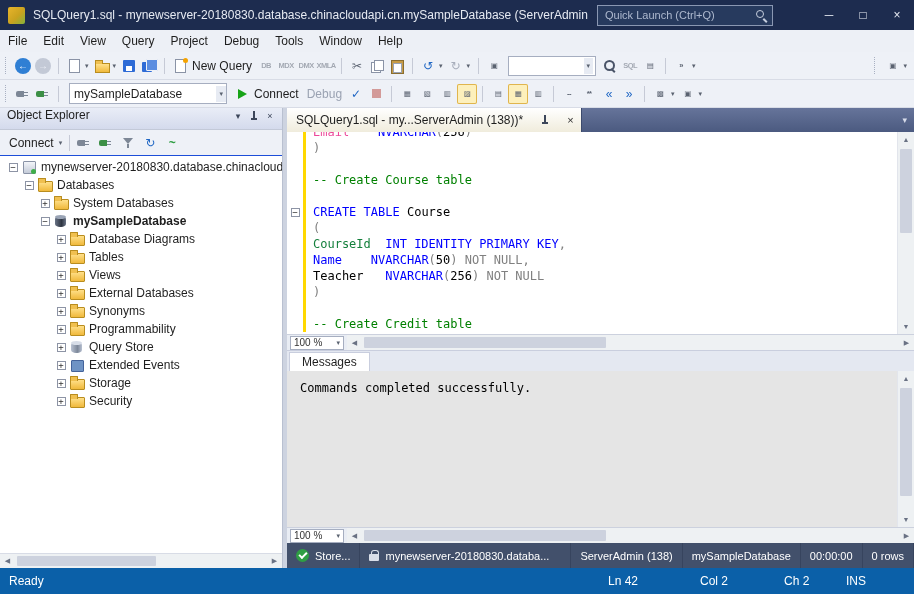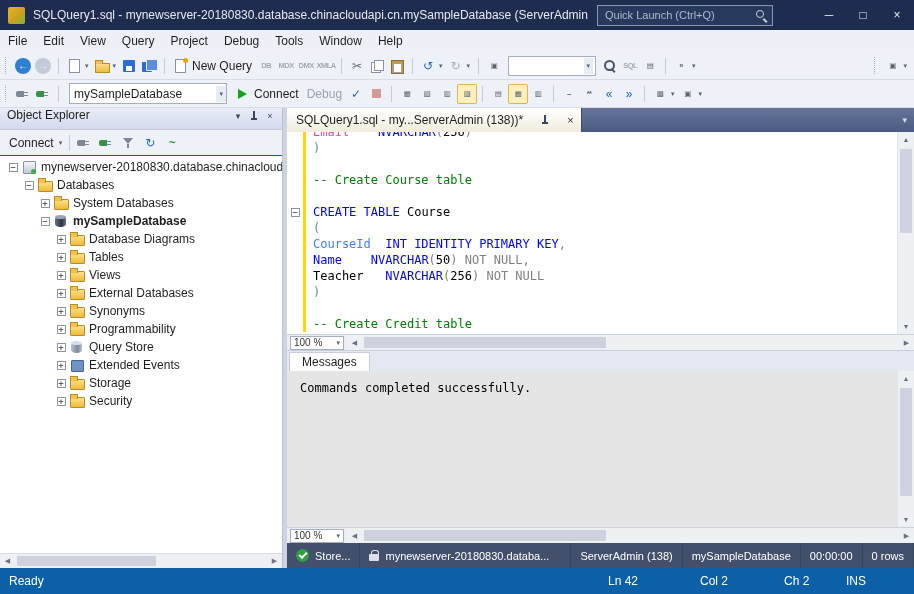--- a/index.html
+++ b/index.html
@@ -619,21 +619,21 @@
               <span class="ctext"><span class="tok" style="color: rgb(0, 0, 255);">CREATE TABLE</span><span class="tok" style="color: rgb(0, 0, 0);"> Course</span></span>
             </div>
             <div class="cl">
               <span class="lm"></span>
               <span class="ybar"></span>
               <span class="ctext"><span class="tok" style="color: rgb(128, 128, 128);">(</span></span>
             </div>
             <div class="cl">
               <span class="lm"></span>
               <span class="ybar"></span>
-              <span class="ctext"><span class="tok" style="color: #3b82f6;">CourseId  </span><span class="tok" style="color: rgb(0, 0, 255);">INT IDENTITY PRIMARY KEY</span><span class="tok" style="color: rgb(128, 128, 128);">,</span></span>
+              <span class="ctext"><span class="tok" style="color: #15803d;">CourseId  </span><span class="tok" style="color: rgb(0, 0, 255);">INT IDENTITY PRIMARY KEY</span><span class="tok" style="color: rgb(128, 128, 128);">,</span></span>
             </div>
             <div class="cl">
               <span class="lm"></span>
               <span class="ybar"></span>
               <span class="ctext"><span class="tok" style="color: rgb(0, 0, 255);">Name</span><span class="tok" style="color: rgb(0, 0, 0);">    </span><span class="tok" style="color: rgb(0, 0, 255);">NVARCHAR</span><span class="tok" style="color: rgb(128, 128, 128);">(</span><span class="tok" style="color: rgb(0, 0, 0);">50</span><span class="tok" style="color: rgb(128, 128, 128);">)</span><span class="tok" style="color: rgb(0, 0, 0);"> </span><span class="tok" style="color: rgb(128, 128, 128);">NOT NULL</span><span class="tok" style="color: rgb(128, 128, 128);">,</span></span>
             </div>
             <div class="cl">
               <span class="lm"></span>
               <span class="ybar"></span>
               <span class="ctext"><span class="tok" style="color: rgb(0, 0, 0);">Teacher   </span><span class="tok" style="color: rgb(0, 0, 255);">NVARCHAR</span><span class="tok" style="color: rgb(128, 128, 128);">(</span><span class="tok" style="color: rgb(0, 0, 0);">256</span><span class="tok" style="color: rgb(128, 128, 128);">)</span><span class="tok" style="color: rgb(0, 0, 0);"> </span><span class="tok" style="color: rgb(128, 128, 128);">NOT NULL</span></span>

